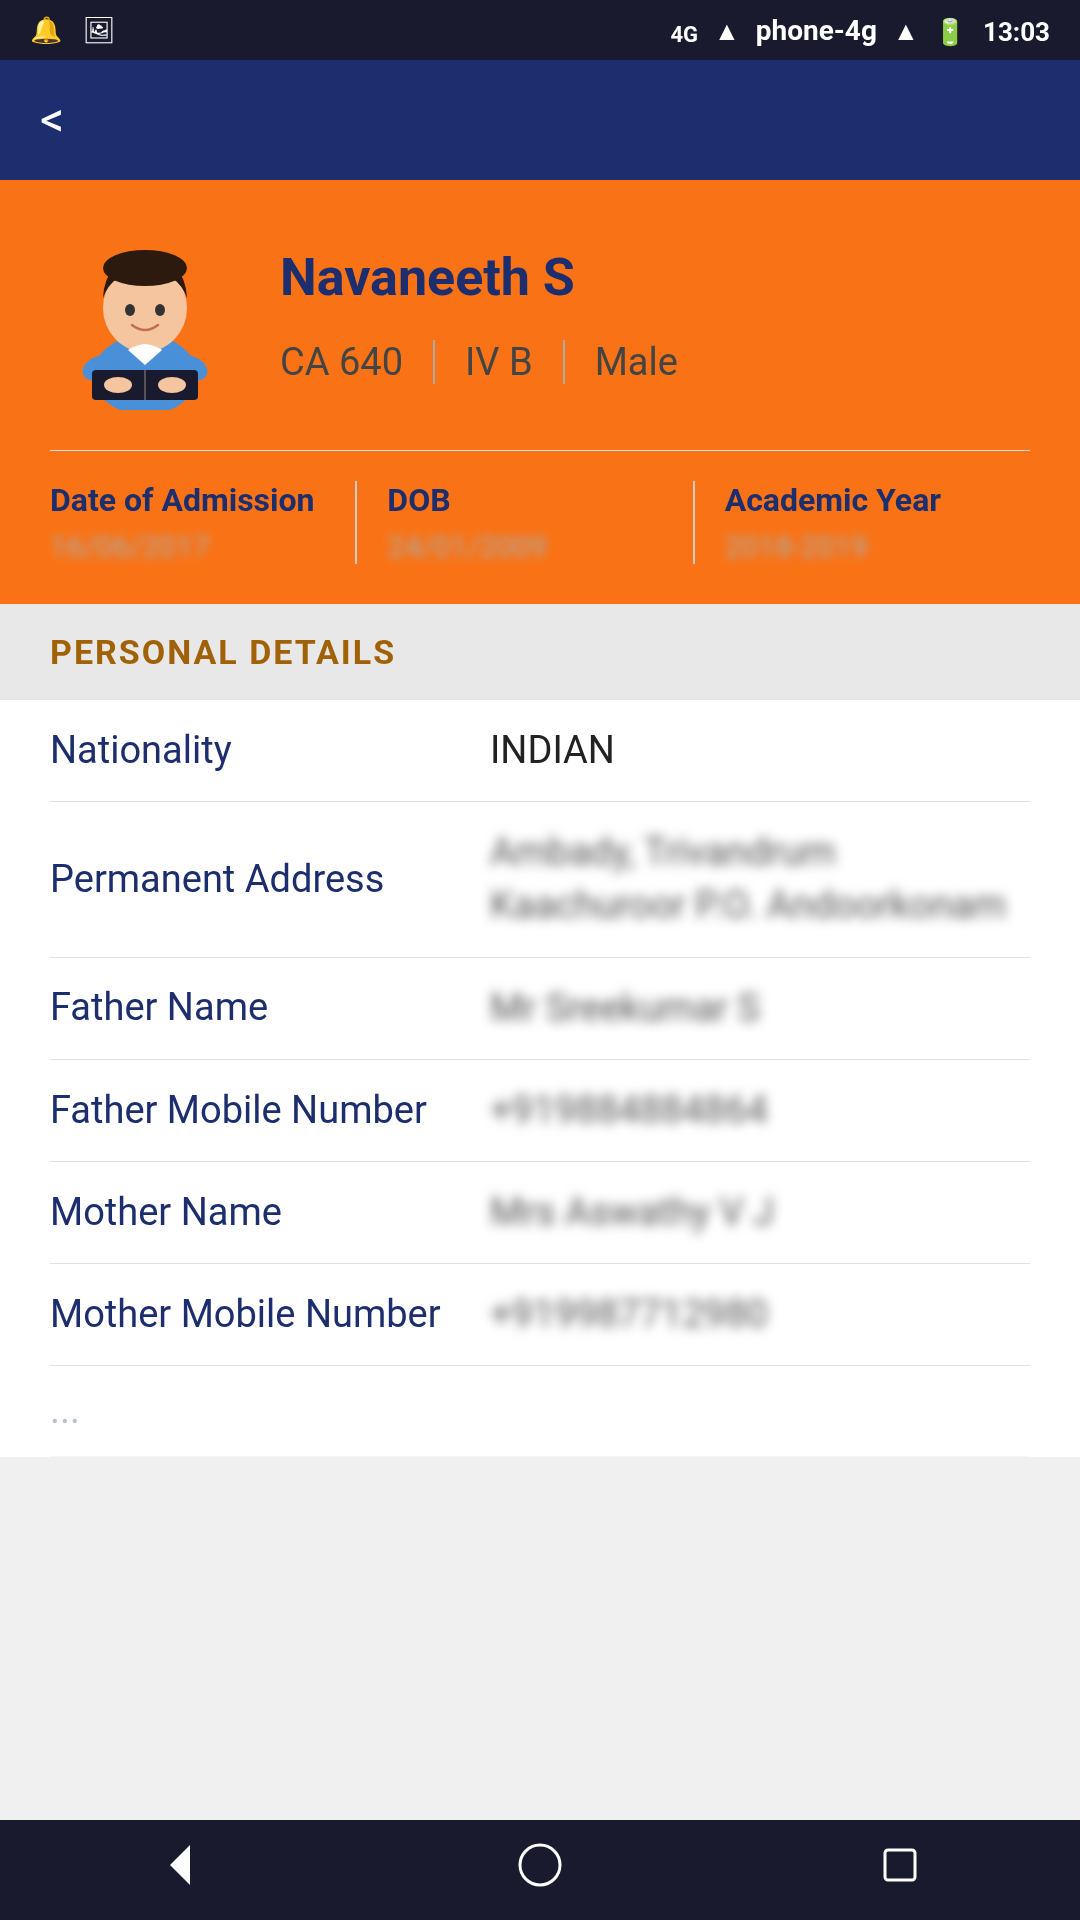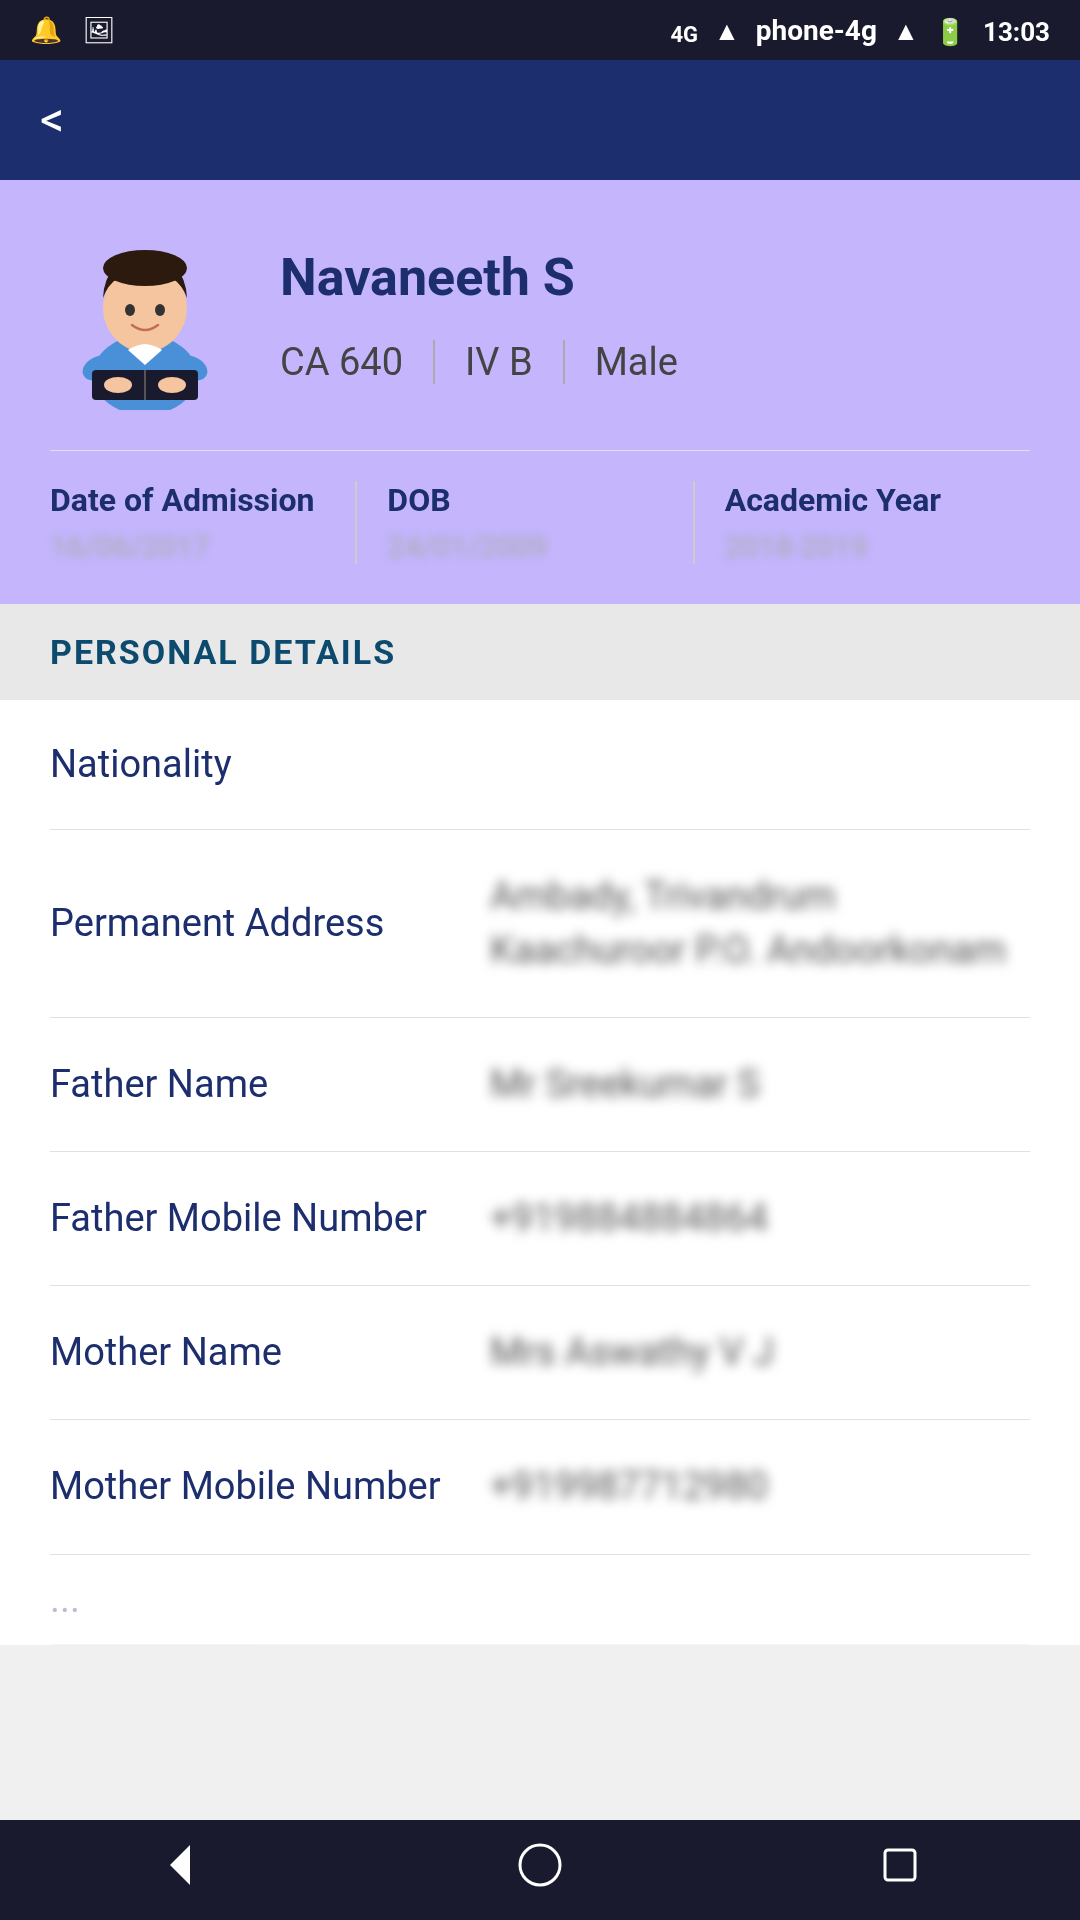--- a/index.html
+++ b/index.html
@@ -57,21 +57,21 @@
       position: absolute;
       left: 50%;
       transform: translateX(-50%);
       font-size: 52px;
       font-weight: 400;
       letter-spacing: 1px;
     }
 
     
     .profile-card {
-      background: #c4b5fd;
+      background: #f97316;
       padding: 40px 50px 40px 50px;
       display: flex;
       flex-direction: column;
     }
     .profile-top {
       display: flex;
       align-items: center;
       gap: 40px;
       margin-bottom: 40px;
     }
@@ -139,33 +139,33 @@
       filter: blur(4px);
       user-select: none;
     }
 
     
     .section-header {
       background: #e8e8e8;
       padding: 28px 50px;
       font-size: 34px;
       font-weight: bold;
-      color: #0c4a6e;
+      color: #a16207;
       letter-spacing: 2px;
     }
 
     
     .detail-list {
       background: white;
       padding: 0 50px;
     }
     .detail-row {
       display: flex;
       align-items: center;
-      padding: 40px 0;
+      padding: 24px 0;
       border-bottom: 1px solid #e0e0e0;
       gap: 20px;
     }
     .detail-label {
       font-size: 38px;
       color: #1c2e6e;
       flex: 0 0 420px;
       line-height: 1.3;
     }
     .detail-value {
@@ -282,20 +282,21 @@
     </div>
   </div>
 </div>
 
 <div class="section-header">PERSONAL DETAILS</div>
 
 <div class="detail-list">
 
   <div class="detail-row">
     <span class="detail-label">Nationality</span>
+    <span class="detail-value">INDIAN</span>
   </div>
 
   <div class="detail-row">
     <span class="detail-label">Permanent Address</span>
     <span class="detail-value blurred">Ambady, Trivandrum
 Kaachuroor P.O.
 Andoorkonam</span>
   </div>
 
   <div class="detail-row">

